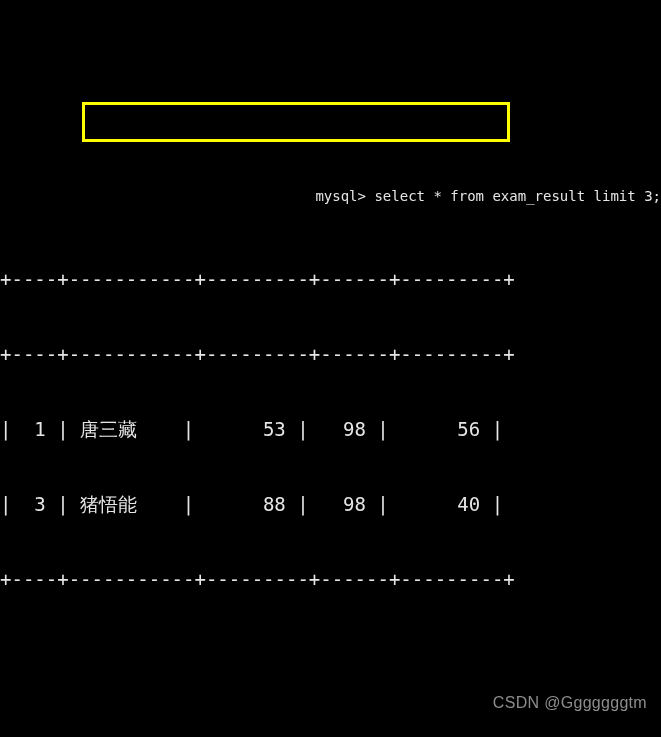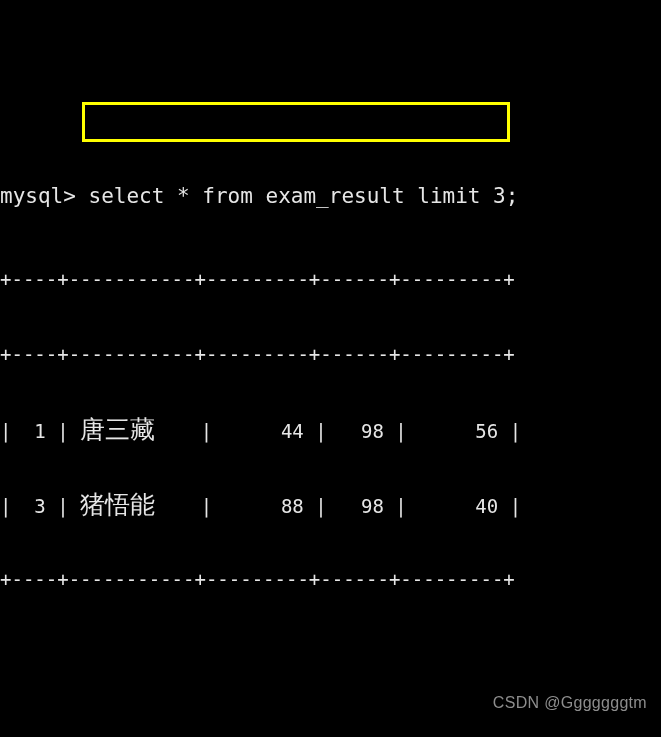--- a/index.html
+++ b/index.html
@@ -35,40 +35,41 @@
     font-size: 19px;
     line-height: 25px;
     position: relative;
     z-index: 2;
   }
   .cmdline {
     height: 42px;
     line-height: 42px;
     position: relative;
     white-space: pre;
-    font-size: 21px;
+    font-size: 14px;
     color: #e6e6e6;
     z-index: 2;
+    text-align: right;
   }
   .prompt { color: #e6e6e6; }
   .sql { color: #e6e6e6; }
   .hlbox {
     position: absolute;
     border: 3px solid #ffff00;
     box-sizing: border-box;
     z-index: 1;
     pointer-events: none;
     background: transparent;
   }
   .sep, .hdr, .row, .status {
     white-space: pre;
   }
   .cjk {
     font-family: "DejaVu Sans", "Liberation Sans", sans-serif;
-    font-size: 25px;
+    font-size: 19px;
   }
   .watermark {
     position: absolute;
     right: 14px;
     bottom: 22px;
     color: #8d8d8d;
     font-family: "Liberation Sans", sans-serif;
     font-size: 16px;
     letter-spacing: 0.3px;
     white-space: pre;
@@ -79,21 +80,21 @@
 <body>
 
 <div id="terminal">
 
   
   <div class="blk">
     <div class="hlbox" style="left:82px; top:2px; width:428px; height:40px;"></div>
     <div class="cmdline"><span class="prompt">mysql&gt; </span><span class="sql">select * from exam_result limit 3;</span></div>
     <div class="line sep">+----+-----------+---------+------+---------+</div>
     <div class="line sep">+----+-----------+---------+------+---------+</div>
-    <div class="line row"><span>|  1 | </span><span class="cjk">唐三藏</span><span>    |      44 |   98 |      56 |</span></div>
+    <div class="line row"><span>|  1 | </span><span class="cjk">唐三藏</span><span>    |      53 |   98 |      56 |</span></div>
     <div class="line row"><span>|  3 | </span><span class="cjk">猪悟能</span><span>    |      88 |   98 |      40 |</span></div>
     <div class="line sep">+----+-----------+---------+------+---------+</div>
     
   </div>
 
   
 
   
   
 

